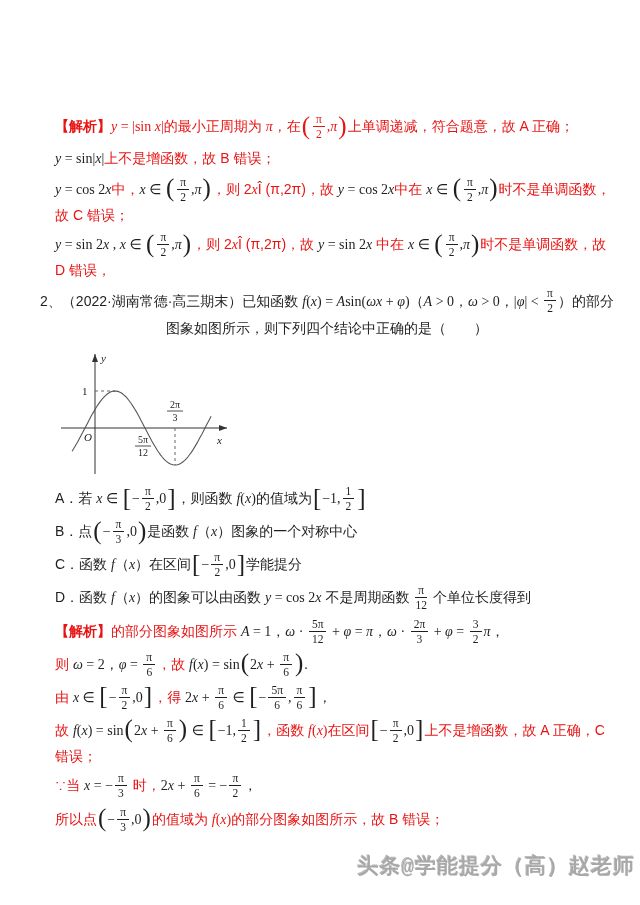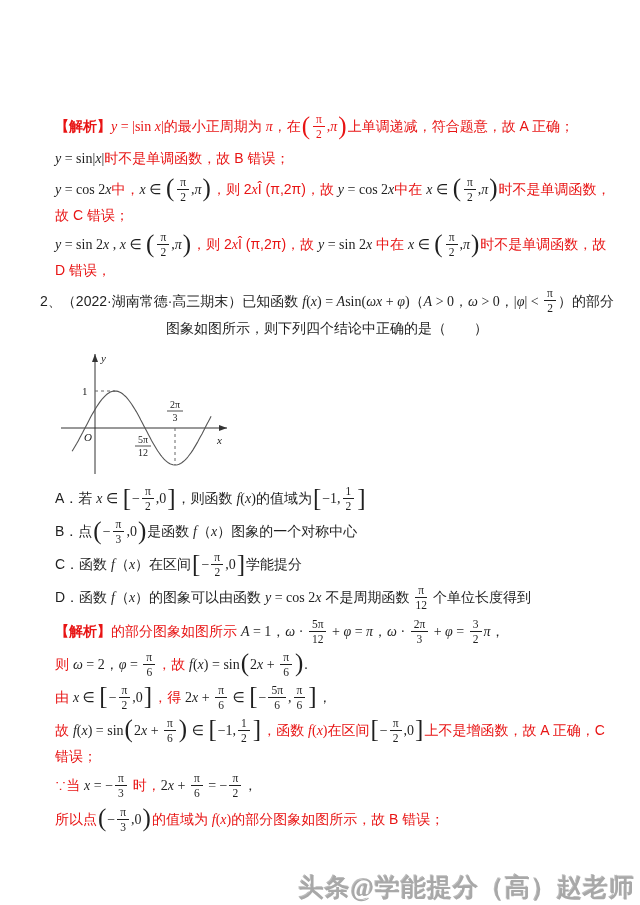--- a/index.html
+++ b/index.html
@@ -28,35 +28,35 @@
   .graph-wrap{margin:4px 0 6px 0;}
   .graph-wrap svg{display:block;}
   .graph-curve{fill:none;stroke:#555;stroke-width:1.1;}
   .graph-axis{stroke:#333;stroke-width:1;}
   .graph-dash{stroke:#666;stroke-width:1;stroke-dasharray:3,3;fill:none;}
   .graph-label{font-family:"Liberation Serif",serif;font-size:11px;fill:#222;}
   .graph-label.it{font-style:italic;}
   .graph-frac{font-family:"Liberation Serif",serif;font-size:10px;fill:#222;}
   .fracbar{stroke:#222;stroke-width:0.8;}
   .watermark{
-    position:absolute;right:5px;bottom:1px;
-    font-size:25px;font-weight:bold;letter-spacing:1px;
+    position:absolute;right:5px;bottom:25px;
+    font-size:21px;font-weight:bold;letter-spacing:1px;
     color:#a8a8a8;text-shadow:2px 2px 1px #ffffff,-1px -1px 0 #bdbdbd;
-    font-family:Liberation Serif, serif;
+    font-family:Liberation Mono, monospace;
   }
 </style>
 </head>
 <body>
 
 <div class="content">
   <div class="para red"><span class="b">【解析】</span><span class="mi">y</span><span class="mr"> = |sin </span><span class="mi">x</span><span class="mr">|</span><span>的最小正周期为 </span><span class="mi">π</span><span>，在</span><span class="big">(</span><span class="frac">
         <span class="num">π</span>
         <span class="den">2</span>
       </span><span class="mr">,</span><span class="mi">π</span><span class="big">)</span><span>上单调递减，符合题意，故 A 正确；</span></div>
-  <div class="para"><span class="mi">y</span><span class="mr"> = sin|</span><span class="mi">x</span><span class="mr">|</span><span class="red">时不是单调函数，故 B 错误；</span></div>
+  <div class="para"><span class="mi">y</span><span class="mr"> = sin|</span><span class="mi">x</span><span class="mr">|</span><span class="red">上不是增函数，故 B 错误；</span></div>
   <div class="para"><span class="mi">y</span><span class="mr"> = cos 2</span><span class="mi">x</span><span class="red">中，</span><span class="mi">x</span><span class="mr"> ∈ </span><span class="big">(</span><span class="frac">
         <span class="num">π</span>
         <span class="den">2</span>
       </span><span class="mr">,</span><span class="mi">π</span><span class="big">)</span><span class="red">，则 2</span><span class="mi red">x</span><span class="red">Î (π,2π)，故 </span><span class="mi">y</span><span class="mr"> = cos 2</span><span class="mi">x</span><span class="red">中在 </span><span class="mi">x</span><span class="mr"> ∈ </span><span class="big">(</span><span class="frac">
         <span class="num">π</span>
         <span class="den">2</span>
       </span><span class="mr">,</span><span class="mi">π</span><span class="big">)</span><span class="red">时不是单调函数，故 C 错误；</span></div>
   <div class="para"><span class="mi">y</span><span class="mr"> = sin 2</span><span class="mi">x</span><span class="mr"> , </span><span class="mi">x</span><span class="mr"> ∈ </span><span class="big">(</span><span class="frac">
         <span class="num">π</span>
         <span class="den">2</span>

